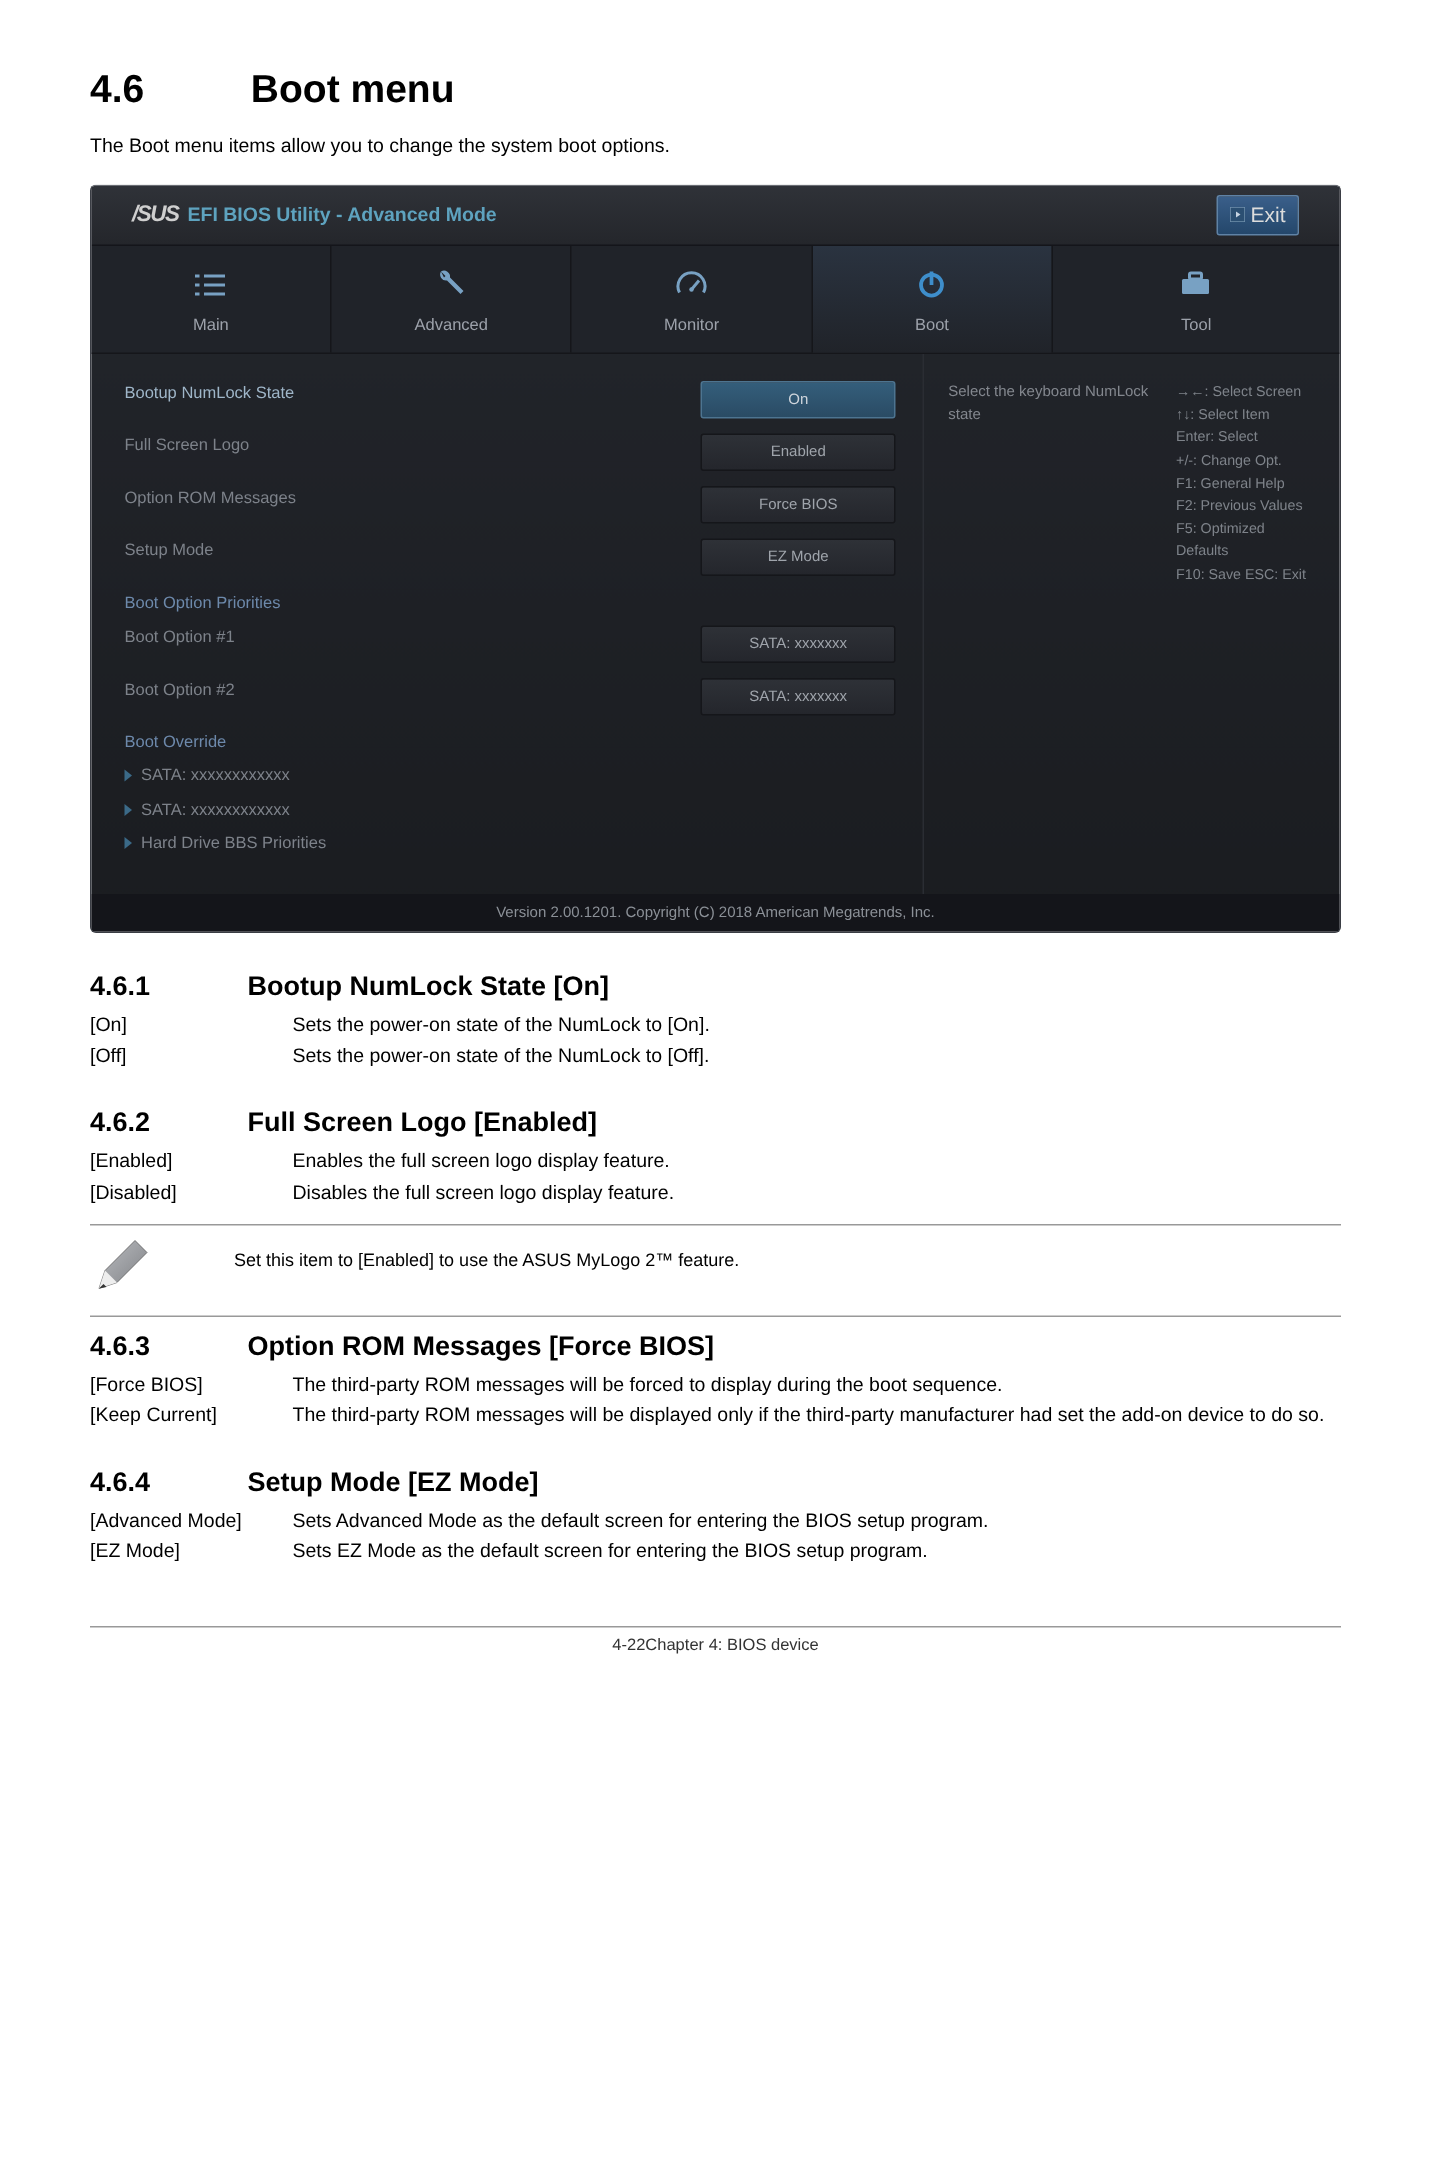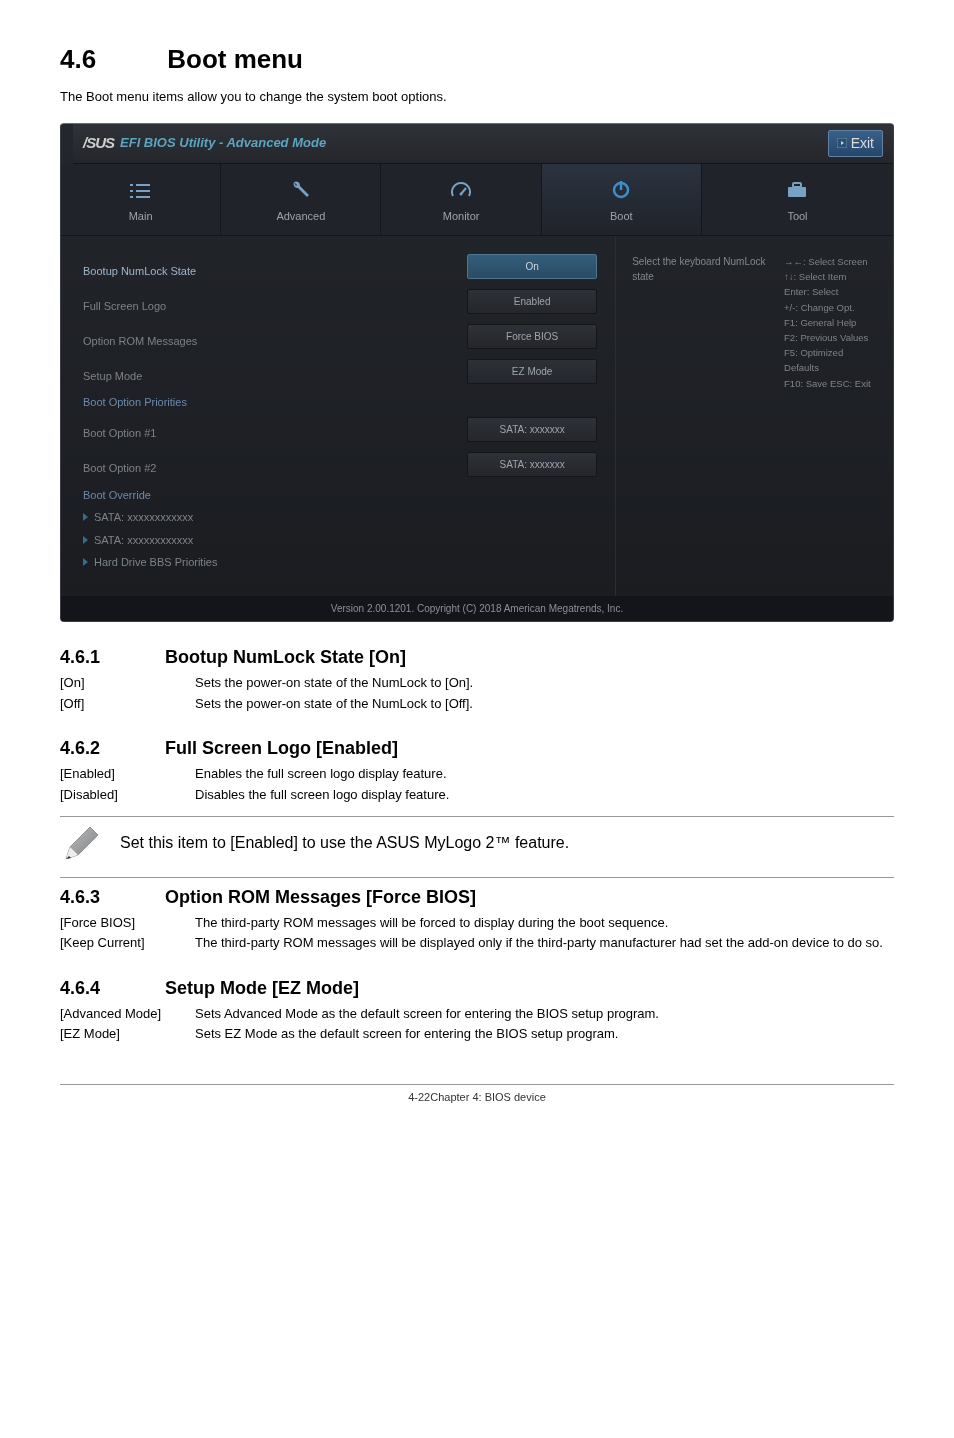--- a/index.html
+++ b/index.html
@@ -22,28 +22,27 @@
       border-radius: 4px;
       padding: 0;
       width: 100%;
       position: relative;
       overflow: hidden;
     }
     .bios-titlebar {
       display: flex;
       align-items: center;
       justify-content: space-between;
-      padding: 6px 10px;
+      padding: 6px 27px;
       background: linear-gradient(to bottom, #2f3238, #24262b);
       border-bottom: 1px solid #14151a;
-      margin-left: 12px;
     }
     .bios-title-left { display: flex; align-items: center; gap: 6px; }
     .bios-logo { font-family: Arial; font-style: italic; font-weight: bold; font-size: 15px; color: #cfcfcf; letter-spacing: -1px; }
-    .bios-title-text { font-size: 13px; color: #5ea3bf; font-weight: bold; font-style: italic; }
+    .bios-title-text { font-size: 13px; color: #5ea3bf; font-weight: bold; }
     .bios-exit {
       display: flex; align-items: center; gap: 4px;
       background: linear-gradient(to bottom, #3a5f8a, #24476b);
       border: 1px solid #5f82a5;
       padding: 2px 8px;
       font-size: 14px;
       color: #dcdcdc;
       border-radius: 2px;
     }
     .tabbar {
@@ -80,21 +79,21 @@
     .bios-right {
       flex: 1;
       padding: 18px 16px;
       border-left: 1px solid #2a2d33;
       font-size: 10px;
       color: #83878e;
       display: flex;
       flex-direction: row;
       justify-content: space-between;
     }
-    .setting-row { display: flex; align-items: flex-end; margin-bottom: 10px; }
+    .setting-row { display: flex; align-items: flex-start; margin-bottom: 10px; }
     .setting-label { flex: 1; font-size: 11px; color: #7d828a; }
     .setting-value {
       width: 130px;
       text-align: center;
       font-size: 10px;
       color: #9fa4ab;
       padding: 4px;
       background: linear-gradient(to bottom, #2e3137, #24262c);
       border: 1px solid #15161a;
       border-radius: 2px;
@@ -121,21 +120,21 @@
     
     .subsection { margin-top: 22px; }
     .subsection h3 { font-size: 18px; font-weight: bold; }
     .sub-num { display:inline-block; width: 100px; }
     .kvlist { margin-top: 2px; }
     .kvrow { display: flex; margin: 1px 0; align-items:flex-start;}
     .kvkey { width: 135px; }
     .kvval {}
     .note-row { display:flex; gap:16px; align-items:flex-start; margin: 12px 0 4px; border-top:1px solid #999; border-bottom:1px solid #999; padding:6px 0;}
     .note-icon { width:44px; }
-    .note-text { font-size:16px; padding-top: 8px; }
+    .note-text { font-size:12px; padding-top: 8px; margin-left: 36px; }
     .twocol-val { flex:1; }
     .pagefooter { display:flex; justify-content:center; font-size:11px; color:#333; margin-top:40px; border-top:1px solid #999; padding-top:4px;}
   </style>
 </head>
 <body>
 
 <div class="section-title">
   <span class="section-num">4.6</span>
   <span class="section-label">Boot menu</span>
 </div>

